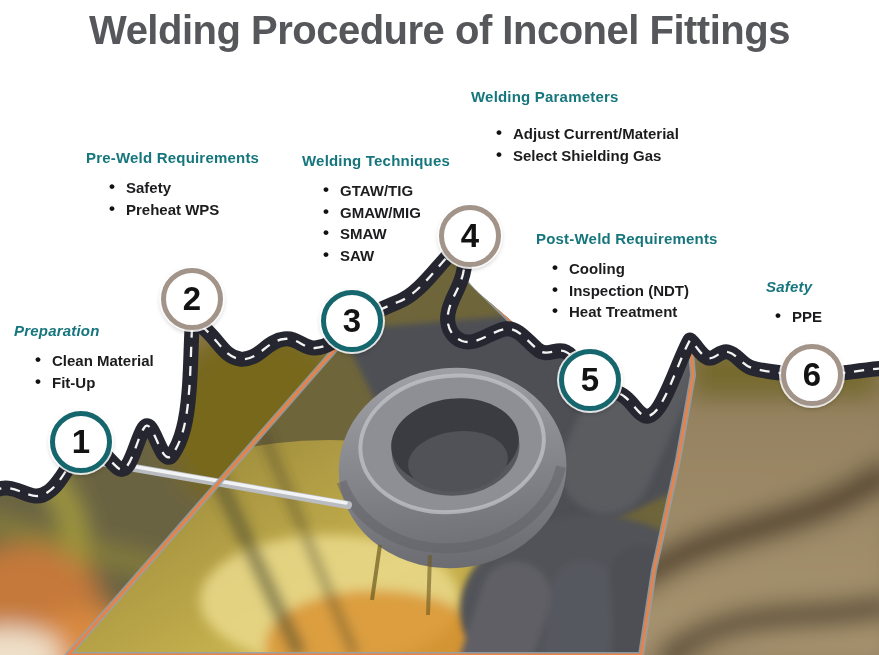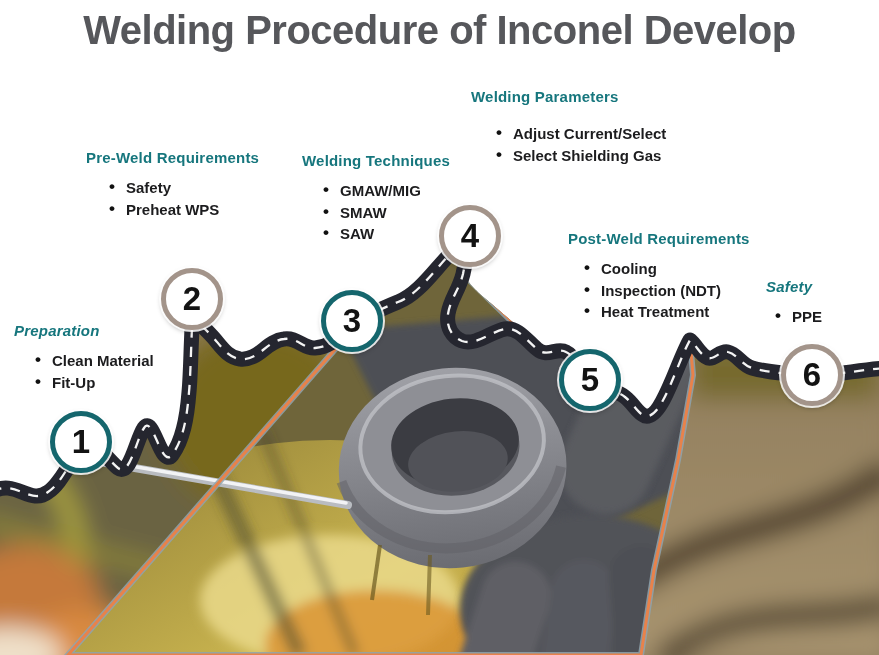--- a/index.html
+++ b/index.html
@@ -29,21 +29,21 @@
     font-size:33px;font-weight:800;color:#131313;
     box-shadow:0 0 0 2px rgba(255,255,255,0.85),0 2px 5px rgba(0,0,0,0.28);
   }
   .milestone.teal{border:5px solid #15666d;}
   .milestone.tan{border:5px solid #a3948a;}
   
   #step1{left:14px;top:316px;}   #step1 .bullets{margin-left:20px;}
   #step2{left:86px;top:143px;width:178px;} #step2 .bullets{margin-left:22px;}
   #step3{left:302px;top:146px;width:165px;} #step3 .bullets{margin-left:20px;}
   #step4{left:471px;top:82px;width:178px;}  #step4 .bullets{margin-left:24px;margin-top:12px;}
-  #step5{left:536px;top:224px;width:192px;margin-left:32px;} #step5 .bullets{margin-left:15px;}
+  #step5{left:536px;top:224px;width:192px;} #step5 .bullets{margin-left:15px;}
   #step6{left:766px;top:272px;}  #step6 .bullets{margin-left:8px;}
 </style>
 </head>
 <body>
 
 <div id="stage">
 
   <svg id="scene" width="879" height="655" viewBox="0 0 879 655" aria-hidden="true">
     <defs>
       <path id="centerOutline" d="M352,330 L398,302 L452,252 L470,237 L463,274 L537,346 L566,352 L590,380 L625,397 L645,416 L690,340 L693,375 L678,460 L654,570 L641,655 L68,655 Z"></path>
@@ -134,51 +134,52 @@
       <use href="#centerOutline" fill="none" stroke="#8fa3ae" stroke-width="6" opacity="0.85"></use>
       <use href="#centerOutline" fill="none" stroke="#e8824b" stroke-width="3"></use>
     </g>
 
     <g>
       <use href="#roadLine" fill="none" stroke="#25262f" stroke-width="15" stroke-linecap="round" stroke-linejoin="round"></use>
       <use href="#roadLine" fill="none" stroke="#ffffff" stroke-width="2.3" stroke-dasharray="10 9" opacity="0.95"></use>
     </g>
   </svg>
 
-  <div class="page-title">Welding Procedure of Inconel Develop</div>
+  <div class="page-title">Welding Procedure of Inconel Fittings</div>
 
   <div class="step" id="step1">
     <div class="heading nowrap">Preparation</div>
     <div class="bullets">
       <div class="bullet">Clean Material</div>
       <div class="bullet">Fit-Up</div>
     </div>
   </div>
 
   <div class="step" id="step2">
     <div class="heading">Pre-Weld Requirements</div>
     <div class="bullets">
       <div class="bullet">Safety</div>
       <div class="bullet">Preheat WPS</div>
     </div>
   </div>
 
   <div class="step" id="step3">
     <div class="heading">Welding Techniques</div>
     <div class="bullets">
+      <div class="bullet">GTAW/TIG</div>
       <div class="bullet">GMAW/MIG</div>
       <div class="bullet">SMAW</div>
       <div class="bullet">SAW</div>
     </div>
   </div>
 
   <div class="step" id="step4">
     <div class="heading">Welding Parameters</div>
     <div class="bullets">
-      <div class="bullet">Adjust Current/Select</div>
+      <div class="bullet">Adjust Current/Material</div>
       <div class="bullet">Select Shielding Gas</div>
     </div>
   </div>
 
   <div class="step" id="step5">
     <div class="heading">Post-Weld Requirements</div>
     <div class="bullets">
       <div class="bullet">Cooling</div>
       <div class="bullet">Inspection (NDT)</div>
       <div class="bullet">Heat Treatment</div>

